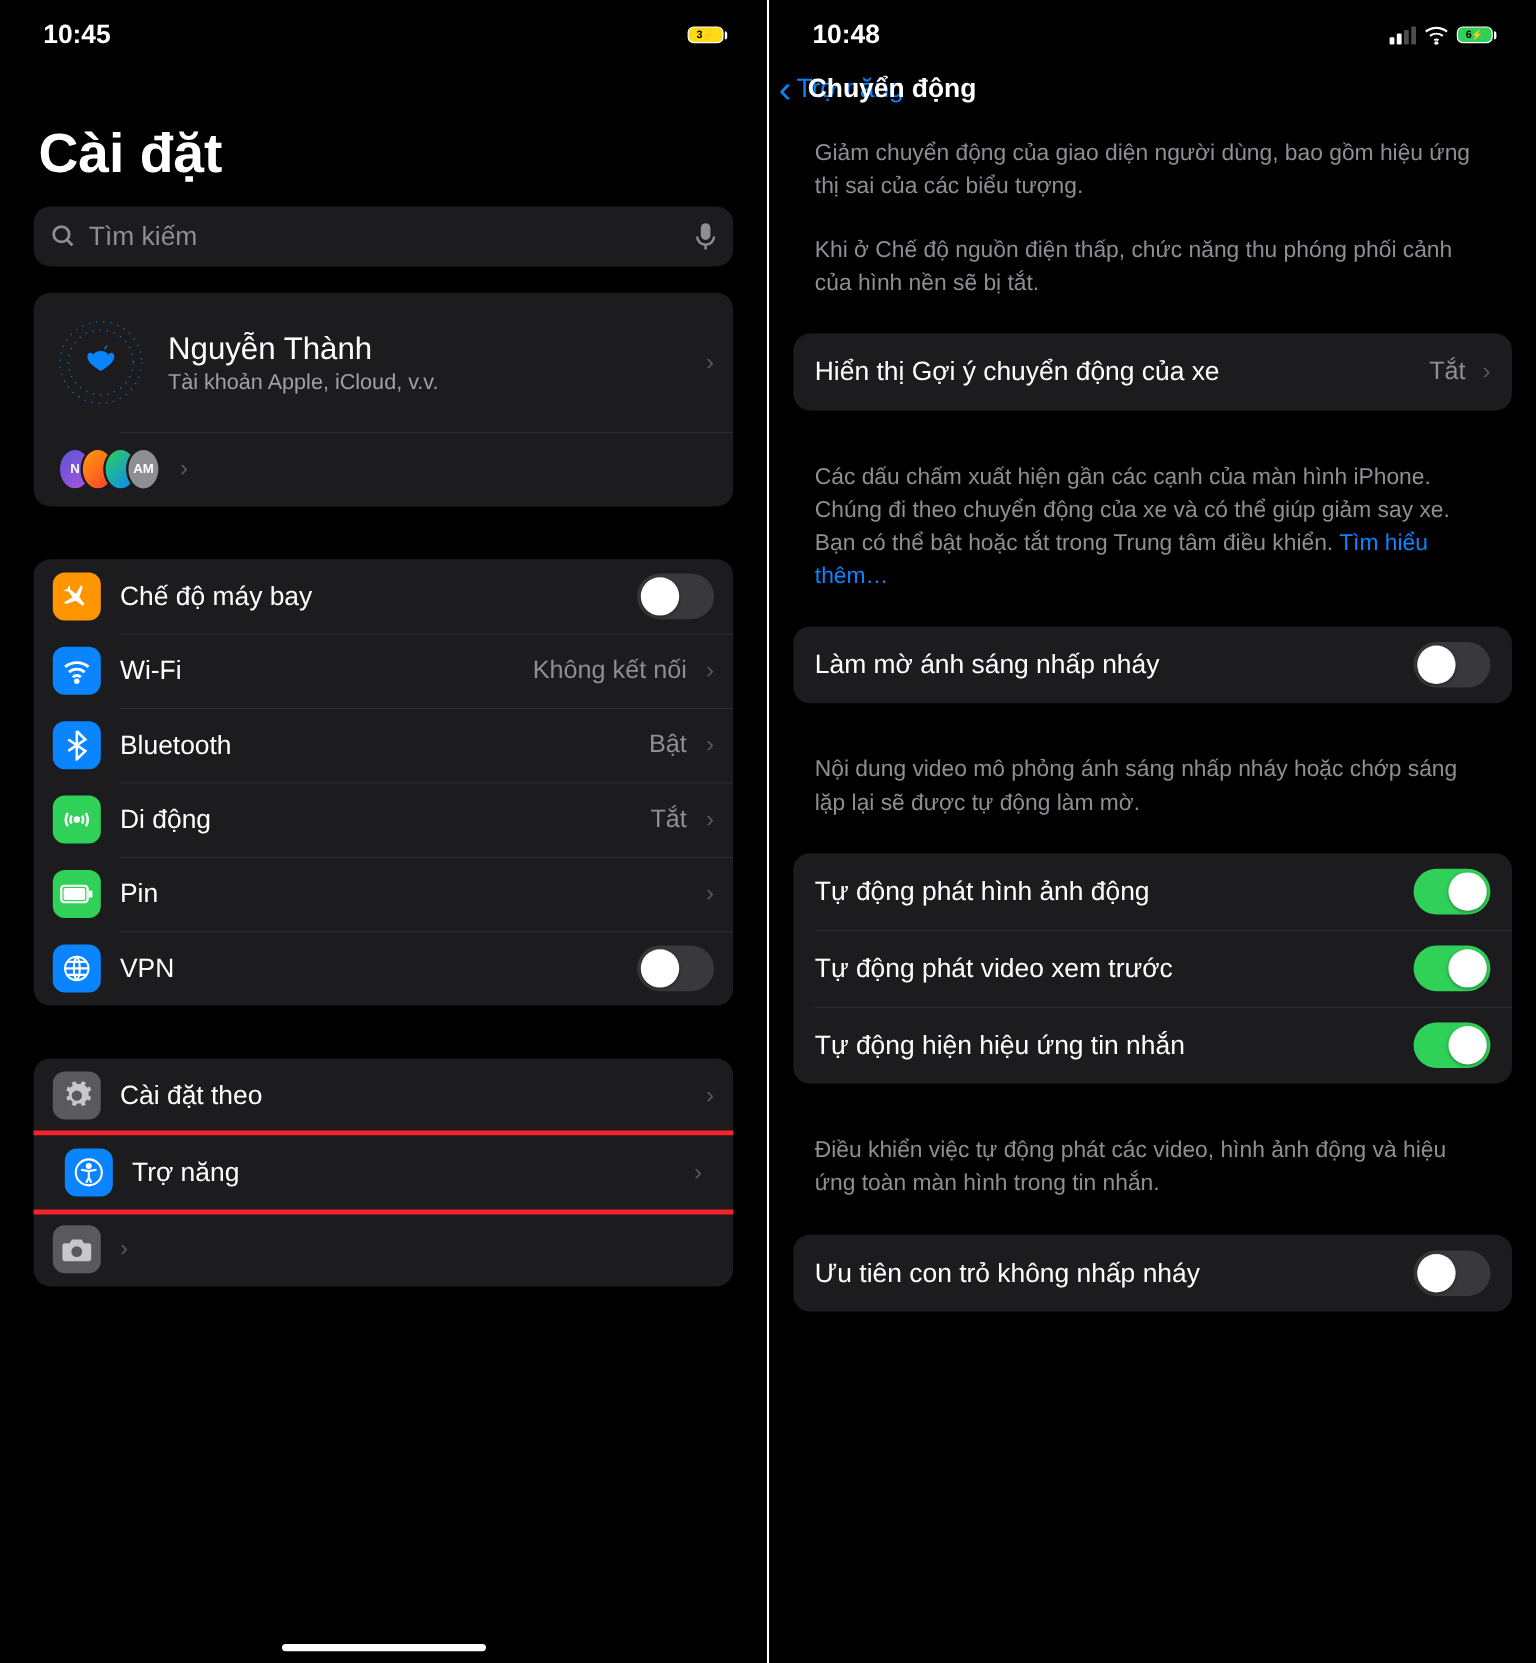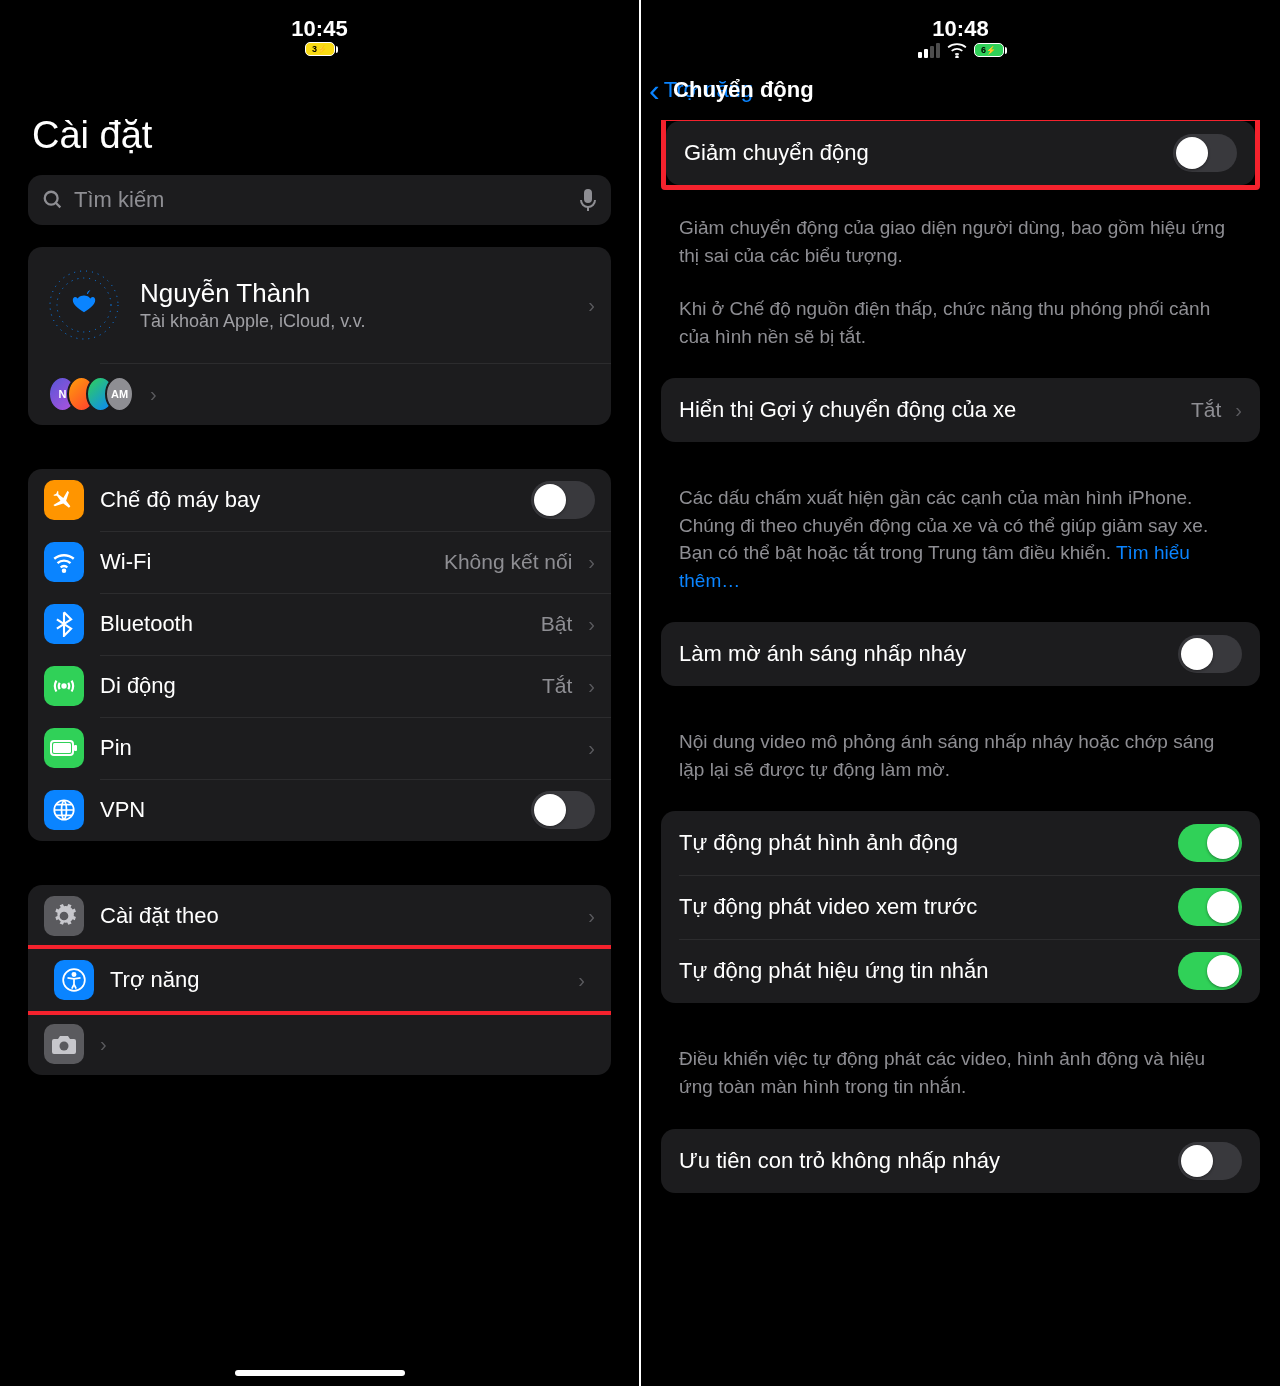--- a/index.html
+++ b/index.html
@@ -23,37 +23,36 @@
     width: 2px;
     background: #fff;
   }
   .status-bar {
     display: flex;
     justify-content: space-between;
     align-items: center;
     padding: 16px 36px 8px 36px;
     font-size: 22px;
     font-weight: 600;
-    flex-direction: column;
   }
   .status-right { display: flex; align-items: center; gap: 6px; }
   .battery {
     display: inline-flex; align-items: center;
     border: 1.5px solid #fff; border-radius: 5px;
     width: 30px; height: 14px; position: relative;
     color:#000; font-size:9px; font-weight:700; justify-content:center;
     background:#fadb14;
   }
   .battery::after {
     content:""; position:absolute; right:-4px; top:3px;
     width:2px; height:7px; background:#fff; border-radius:0 2px 2px 0;
   }
   .battery.green { background:#30d158; }
   .content { flex:1; padding: 0 28px; overflow:hidden; }
-  h1.title { font-size: 38px; font-weight: 400; margin: 50px 0 18px 4px; }
+  h1.title { font-size: 46px; font-weight: 700; margin: 50px 0 18px 4px; }
   .searchbar {
     background:#1c1c1e; border-radius:14px; height:50px;
     display:flex; align-items:center; padding:0 14px; gap:10px;
     margin-bottom: 22px;
   }
   .searchbar .ph { color:#8e8e93; font-size:22px; flex:1; }
   .group {
     background:#1c1c1e; border-radius:14px; overflow:hidden;
     margin-bottom: 44px;
   }
@@ -320,28 +319,20 @@
   <div class="navbar">
     <div class="back">
       <span class="chev">‹</span>
       <span>Trợ năng</span>
     </div>
     <div class="navtitle">Chuyển động</div>
   </div>
 
   <div class="content" style="padding:0 20px">
 
-    <div class="redbox-right">
-      <div class="group tight" style="margin:0">
-        <div class="row2">
-          <span class="label">Giảm chuyển động</span>
-          <div class="toggle"></div>
-        </div>
-      </div>
-    </div>
 
     <div class="desc">
       <div style="margin-bottom:26px">Giảm chuyển động của giao diện người dùng, bao gồm hiệu ứng thị sai của các biểu tượng.</div>
       <div>Khi ở Chế độ nguồn điện thấp, chức năng thu phóng phối cảnh của hình nền sẽ bị tắt.</div>
     </div>
 
     <div class="group tight">
       <div class="row2">
         <span class="label">Hiển thị Gợi ý chuyển động của xe</span>
         <span class="value">Tắt</span>
@@ -363,21 +354,21 @@
     <div class="group tight">
       <div class="row2">
         <span class="label">Tự động phát hình ảnh động</span>
         <div class="toggle on"></div>
       </div>
       <div class="row2">
         <span class="label">Tự động phát video xem trước</span>
         <div class="toggle on"></div>
       </div>
       <div class="row2">
-        <span class="label">Tự động phát hiệu ứng tin nhắn</span>
+        <span class="label">Tự động hiện hiệu ứng tin nhắn</span>
         <div class="toggle on"></div>
       </div>
     </div>
     <div class="desc">Điều khiển việc tự động phát các video, hình ảnh động và hiệu ứng toàn màn hình trong tin nhắn.</div>
 
     <div class="group tight">
       <div class="row2">
         <span class="label">Ưu tiên con trỏ không nhấp nháy</span>
         <div class="toggle"></div>
       </div>

